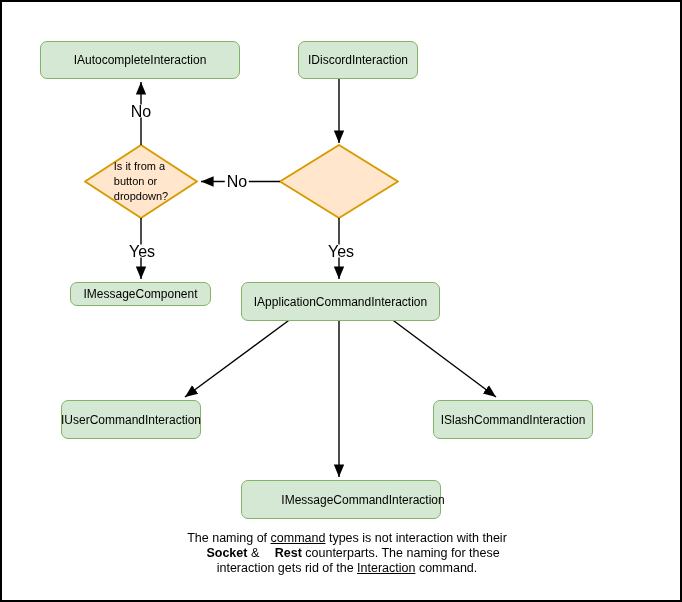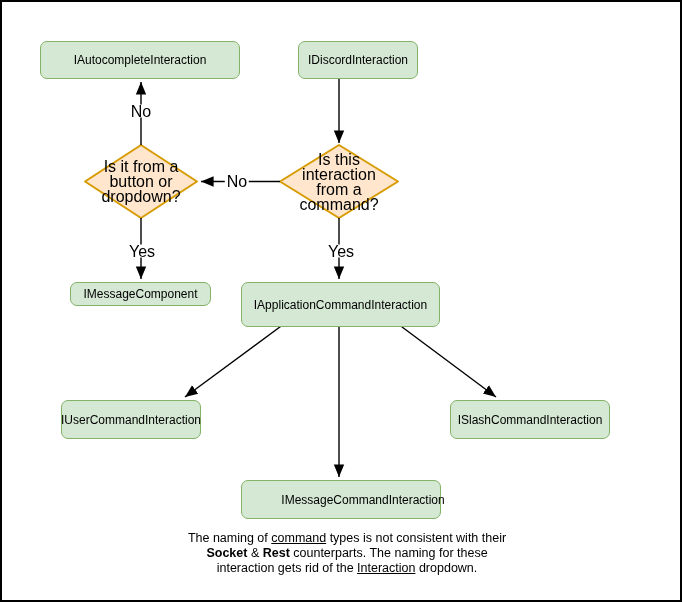--- a/index.html
+++ b/index.html
@@ -25,35 +25,35 @@
     position:absolute; box-sizing:border-box;
     display:flex; align-items:center; justify-content:center;
     background:var(--node-fill, #d5e8d4);
     border:1px solid var(--node-border, #82b366);
     border-radius:7px;
     font-size:12px; text-align:center; line-height:14px;
   }
   .decision-label {
     position:absolute; box-sizing:border-box;
     display:flex; align-items:center; justify-content:center;
-    font-size:16px; line-height:15px; text-align:center;
+    font-size:11px; line-height:15px; text-align:left;
     white-space:pre-line;
   }
   .edge-label {
     position:absolute; transform:translate(-50%,-50%);
     background:var(--canvas-bg, #ffffff);
     font-size:16px; line-height:13px; padding:0 2px;
     white-space:nowrap;
   }
   .note {
     position:absolute; left:155px; top:529px; width:380px;
     text-align:center; font-size:12.5px; line-height:15px;
   }
   .note .u { text-decoration:underline; }
-  .note .b { font-weight:bold; }
+  .note .b { font-weight:bold;margin-left:12px; }
 </style>
 </head>
 <body>
 
 <div class="frame" style="--canvas-bg: #ffffff; --frame-border: #000000; --node-fill: #d5e8d4; --node-border: #82b366; --decision-fill: #ffe6cc; --decision-border: #d79b00; --arrow-color: #000000; --text-color: #000000;">
 
   <svg class="connector-layer" viewBox="0 0 678 598" xmlns="http://www.w3.org/2000/svg">
     <defs>
       <marker id="arrowhead" viewBox="0 0 10 10" refX="9" refY="5" markerWidth="10" markerHeight="10" orient="auto">
         <path d="M 0 1.3 L 9 5 L 0 8.7 z"></path>
@@ -72,43 +72,40 @@
     <line x1="337" y1="317.5" x2="337" y2="475" marker-end="url(#arrowhead)"></line>
     <line x1="390" y1="317.5" x2="494" y2="395" marker-end="url(#arrowhead)"></line>
   </svg>
 
   <div class="node" style="left:38px; top:39px; width:200px; height:38px;">IAutocompleteInteraction</div>
 
   <div class="node" style="left:278px; top:39px; width:120px; height:38px;margin-left:18px;">IDiscordInteraction</div>
 
   <div class="node" style="left:68px; top:280px; width:141px; height:24px;">IMessageComponent</div>
 
-  <div class="node" style="left:239px; top:280px; width:199px; height:45px;">IApplicationCommandInteraction</div>
+  <div class="node" style="left:239px; top:280px; width:199px; height:39px;">IApplicationCommandInteraction</div>
 
   <div class="node" style="left:59px; top:398px; width:140px; height:39px;">IUserCommandInteraction</div>
 
-  <div class="node" style="left:448px; top:398px; width:160px; height:39px;">ISlashCommandInteraction</div>
+  <div class="node" style="left:431px; top:398px; width:160px; height:39px;">ISlashCommandInteraction</div>
 
   <div class="node" style="left:239px; top:478px; width:200px; height:39px;padding-left:44px;">IMessageCommandInteraction</div>
 
   <div class="decision-label" style="left:89px; top:157px; width:100px; height:45px;">Is it from a
 button or
 dropdown?</div>
 
-  <div class="decision-label" style="left:282px; top:157px; width:110px; height:45px;">Is this
-interaction from a
-command?</div>
 
   <span class="edge-label" style="left:139px; top:109px;">No</span>
 
   <span class="edge-label" style="left:140px; top:249px;">Yes</span>
 
   <span class="edge-label" style="left:235px; top:179px;">No</span>
 
   <span class="edge-label" style="left:339px; top:249px;">Yes</span>
 
   <div class="note">
-    <div><span>The naming of </span><span class="u">command</span><span> types is not consistent with their</span></div>
+    <div><span>The naming of </span><span class="u">command</span><span> types is not interaction with their</span></div>
     <div><span class="b">Socket</span><span> &amp; </span><span class="b">Rest</span><span> counterparts. The naming for these</span></div>
-    <div><span>interaction gets rid of the </span><span class="u">Interaction</span><span> dropdown.</span></div>
+    <div><span>interaction gets rid of the </span><span class="u">Interaction</span><span> command.</span></div>
   </div>
 
 </div>
 
 </body></html>

